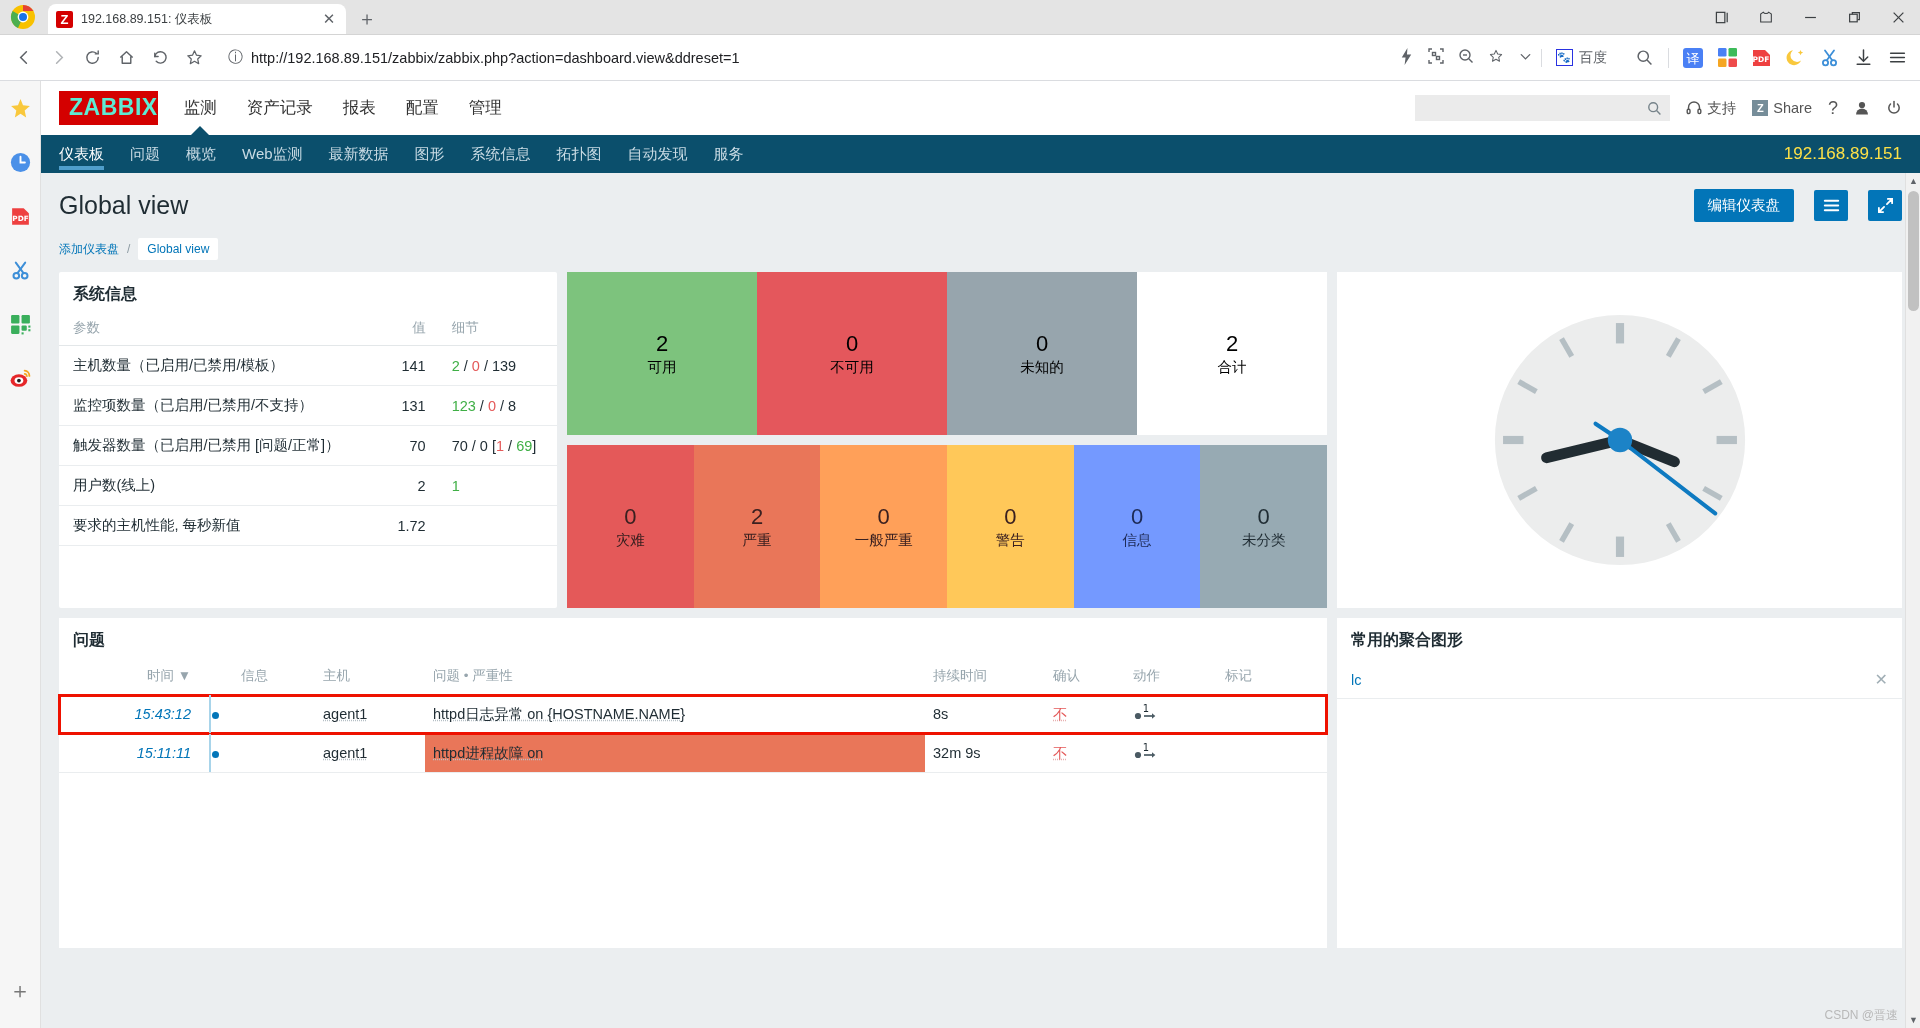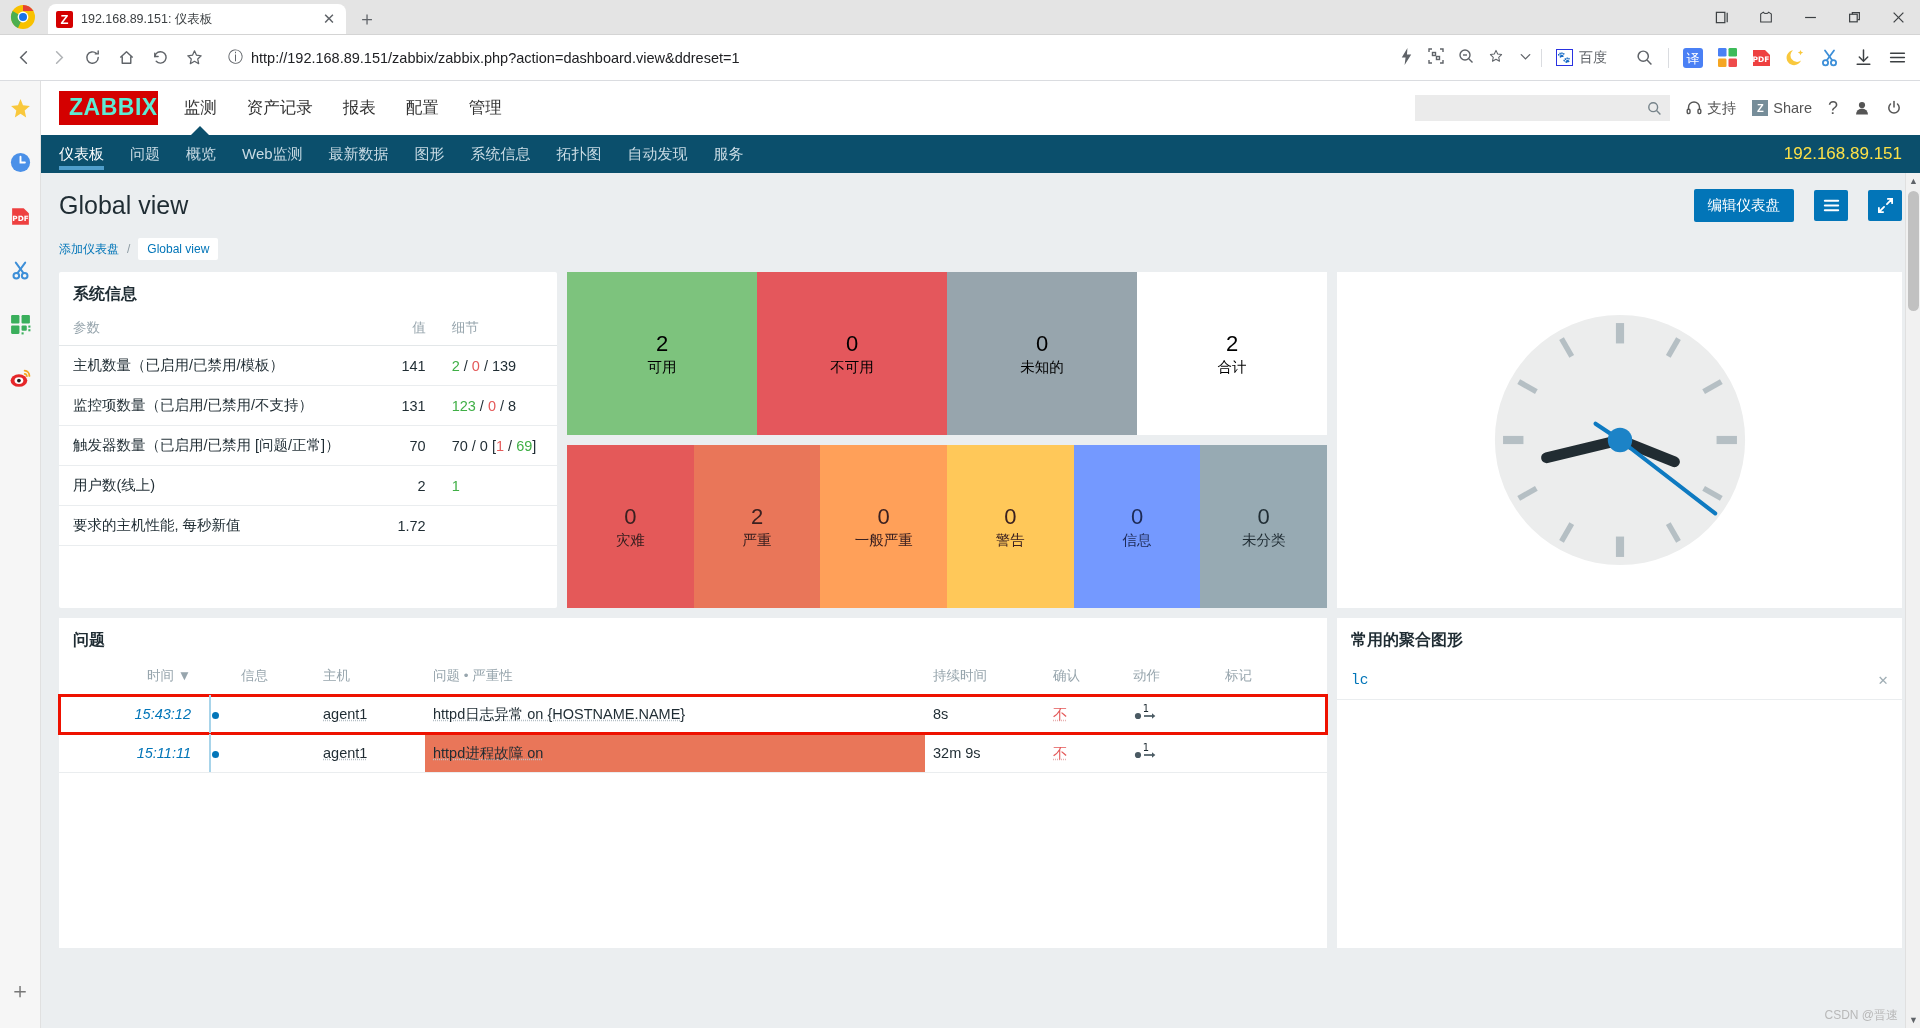--- a/index.html
+++ b/index.html
@@ -128,21 +128,21 @@
     justify-content:center; cursor:pointer; border-radius:2px;
   }
   .breadcrumb { display:flex; align-items:center; gap:8px; padding: 6px 0 12px 0; font-size:12px; }
   .bc-link { color:#0275b8; cursor:pointer; }
   .bc-sep { color:#8d9ba3; }
   .bc-current { color:#0275b8; background:#fff; padding: 4px 9px; border-radius:2px; cursor:pointer; }
 
   .grid { display:flex; gap: 10px; align-items:flex-start; }
   .col-left { width: 498px; flex:none; }
   .col-mid { width: 760px; flex:none; }
-  .col-right { flex:1;font-family:Liberation Mono, monospace; }
+  .col-right { flex:1; }
 
   .widget { background:#fff; border-radius:2px; }
   .widget-title { font-size:16px; font-weight:bold; color:#1f2c33; padding: 12px 14px 10px 14px; }
 
   
   table.sysinfo { width:100%; border-collapse:collapse; }
   table.sysinfo th {
     text-align:left; font-size:13.5px; color:#97a5ad; font-weight:normal; padding: 4px 10px 8px 14px;
     border-bottom:1px solid #e3e7e9;
   }

